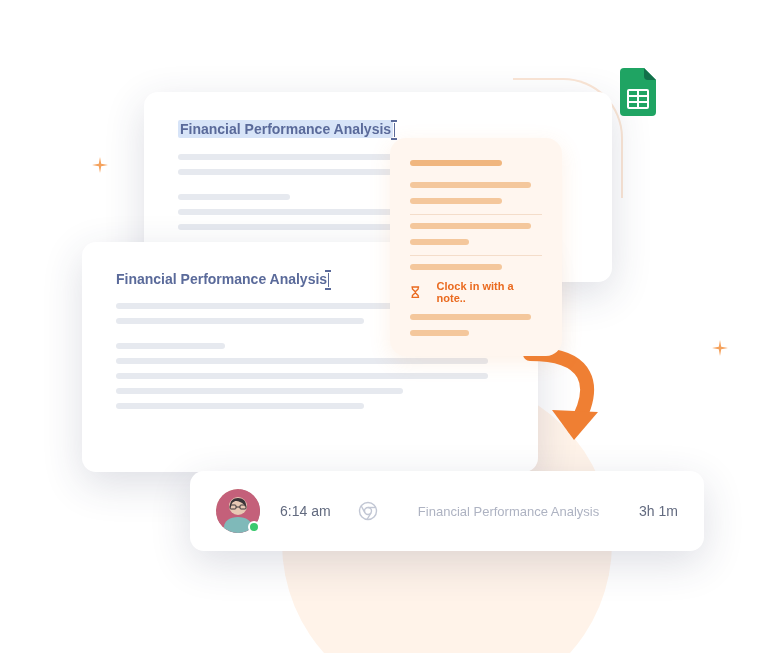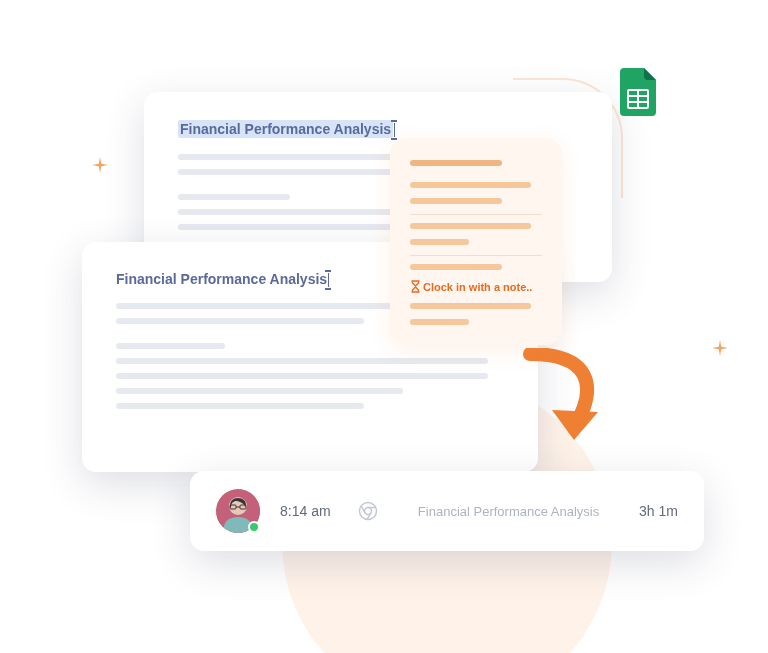--- a/index.html
+++ b/index.html
@@ -128,21 +128,21 @@
       margin-bottom: 10px;
     }
     .pop-line.medium { width: 70%; background: #f0b67f; }
     .pop-line.long { width: 92%; }
     .pop-line.mid { width: 70%; }
     .pop-line.short { width: 45%; }
     .pop-divider { height: 1px; background: #f4ddca; margin: 8px 0; }
     .clockin {
       display: flex;
       align-items: center;
-      gap: 2px;
+      gap: 16px;
       color: #ea6a1f;
       font-size: 11px;
       font-weight: 600;
       margin: 6px 0 10px 0;
     }
     .hourglass {
       width: 11px;
       height: 13px;
       display: inline-block;
     }
@@ -320,21 +320,21 @@
         <circle cx="22" cy="17" r="9" fill="#e8c8b4"></circle>
         <path d="M22 9c-5 0-8 3-8 8 0 1 0 1 1 2 0-7 5-8 9-6 3 1 5 3 5 5 1-1 1-1 1-2 0-4-3-7-8-7z" fill="#3a3438"></path>
         <rect x="14" y="16" width="6" height="4" rx="1" fill="none" stroke="#3a3438" stroke-width="1"></rect>
         <rect x="24" y="16" width="6" height="4" rx="1" fill="none" stroke="#3a3438" stroke-width="1"></rect>
         <line x1="20" y1="18" x2="24" y2="18" stroke="#3a3438" stroke-width="1"></line>
         <path d="M8 44v-6c0-6 6-10 14-10s14 4 14 10v6z" fill="#7fb9b9"></path>
       </svg>
     </div>
     <div class="status-dot"></div>
   </div>
-  <span class="time">8:14 am</span>
+  <span class="time">6:14 am</span>
   <span class="chrome-icon">
     <svg viewBox="0 0 20 20" fill="none" stroke="currentColor" stroke-width="1.4">
       <circle cx="10" cy="10" r="8.5"></circle>
       <circle cx="10" cy="10" r="3.5"></circle>
       <line x1="10" y1="6.5" x2="18" y2="6.5"></line>
       <line x1="7" y1="11.8" x2="3" y2="4.5"></line>
       <line x1="13" y1="11.8" x2="9" y2="18.5"></line>
     </svg>
   </span>
   <span class="task-name">Financial Performance Analysis</span>

